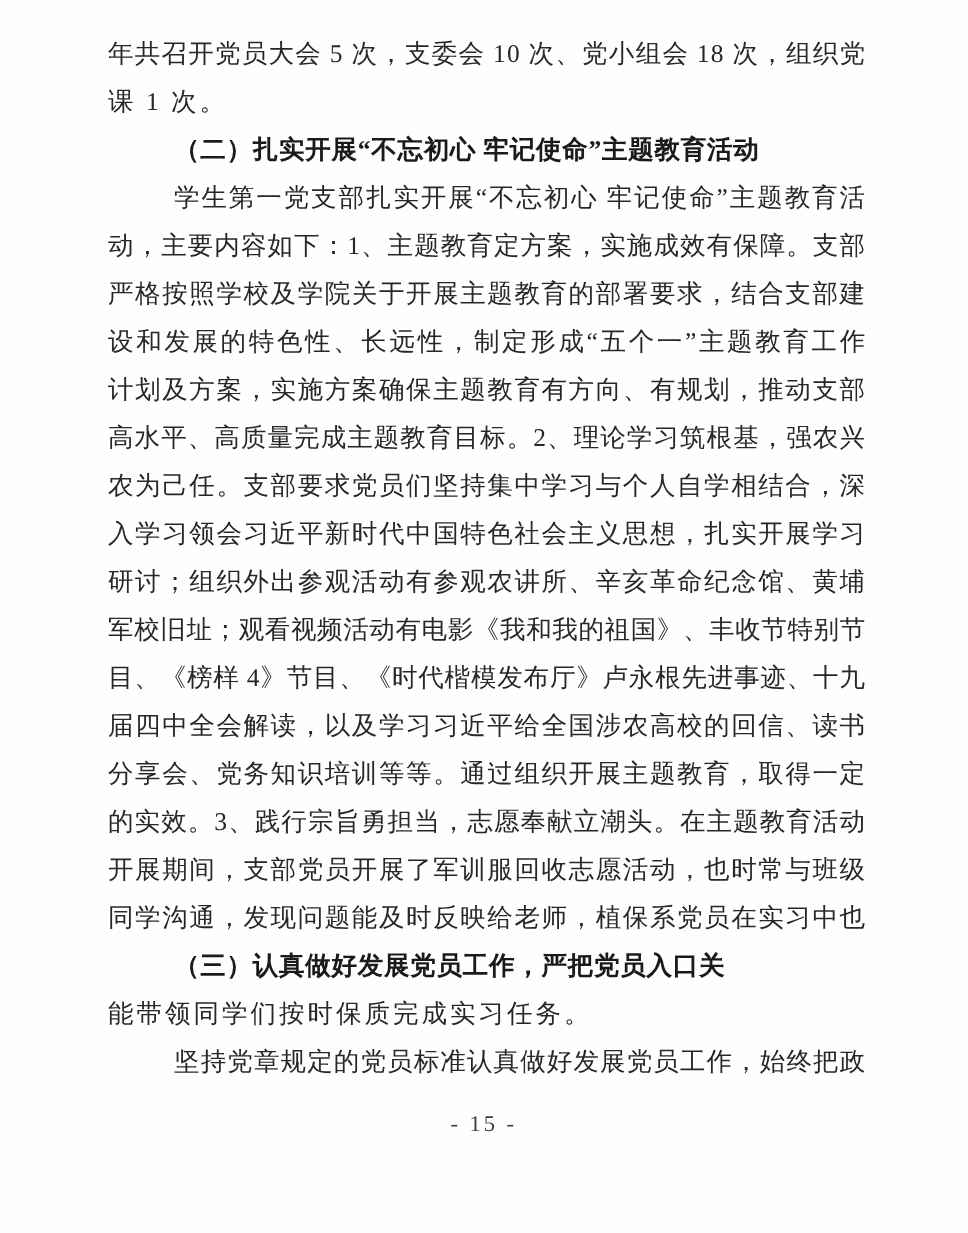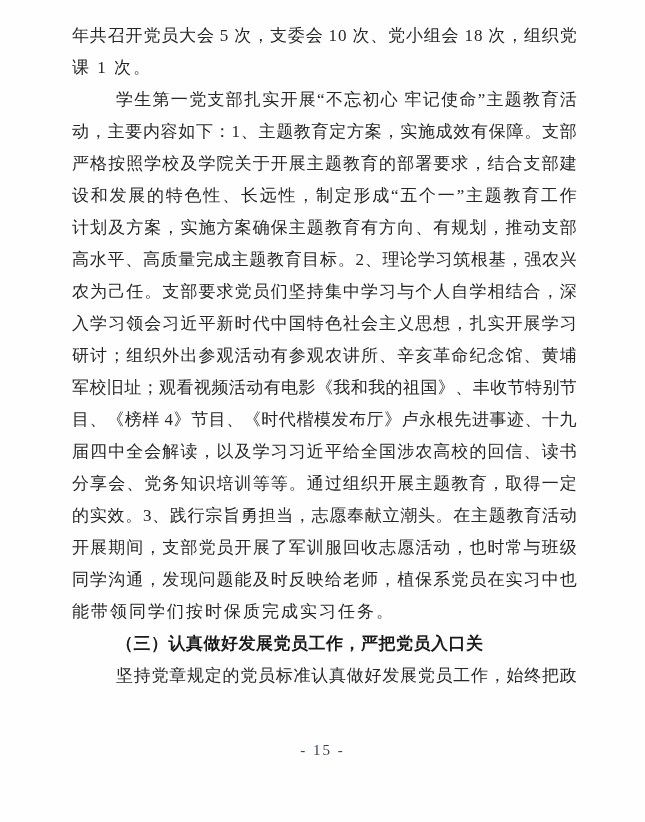--- a/index.html
+++ b/index.html
@@ -92,20 +92,21 @@
         <span>1</span>
         <span>8</span>
         <span>&nbsp;</span>
         <span>次</span>
         <span>，</span>
         <span>组</span>
         <span>织</span>
         <span>党</span>
       </div>
       <div class="line">课 1 次。</div>
+      <div class="line heading indent">（二）扎实开展“不忘初心 牢记使命”主题教育活动</div>
       <div class="line indent fill">
         <span>学</span>
         <span>生</span>
         <span>第</span>
         <span>一</span>
         <span>党</span>
         <span>支</span>
         <span>部</span>
         <span>扎</span>
         <span>实</span>
@@ -577,22 +578,22 @@
         <span>保</span>
         <span>系</span>
         <span>党</span>
         <span>员</span>
         <span>在</span>
         <span>实</span>
         <span>习</span>
         <span>中</span>
         <span>也</span>
       </div>
+      <div class="line heading indent">（三）认真做好发展党员工作，严把党员入口关</div>
       <div class="line">能带领同学们按时保质完成实习任务。</div>
-      <div class="line heading indent">（三）认真做好发展党员工作，严把党员入口关</div>
       <div class="line indent fill">
         <span>坚</span>
         <span>持</span>
         <span>党</span>
         <span>章</span>
         <span>规</span>
         <span>定</span>
         <span>的</span>
         <span>党</span>
         <span>员</span>

